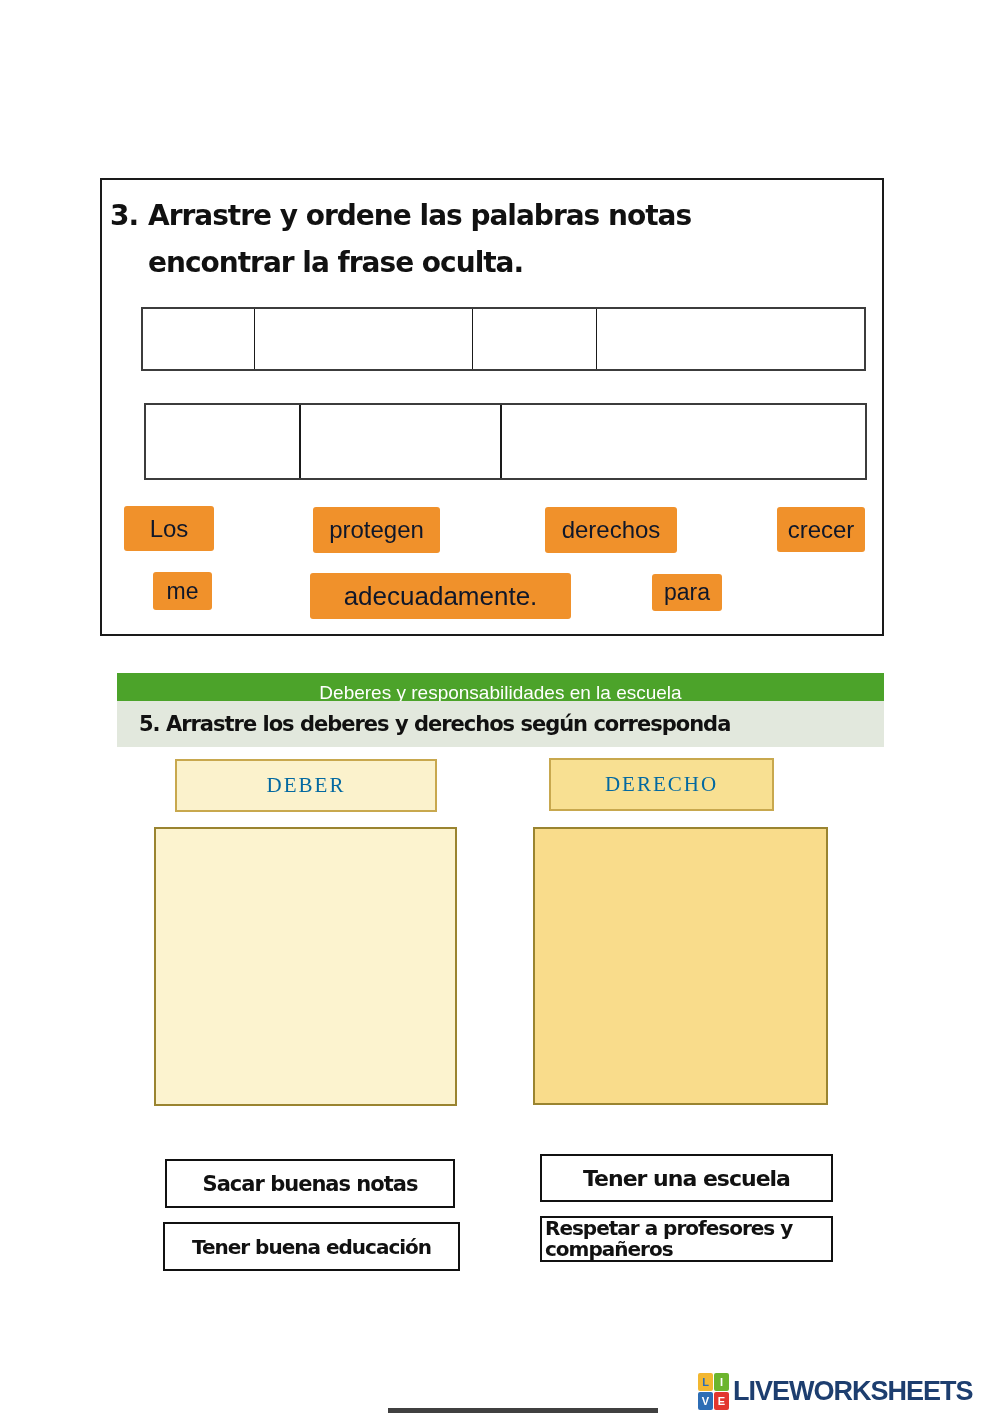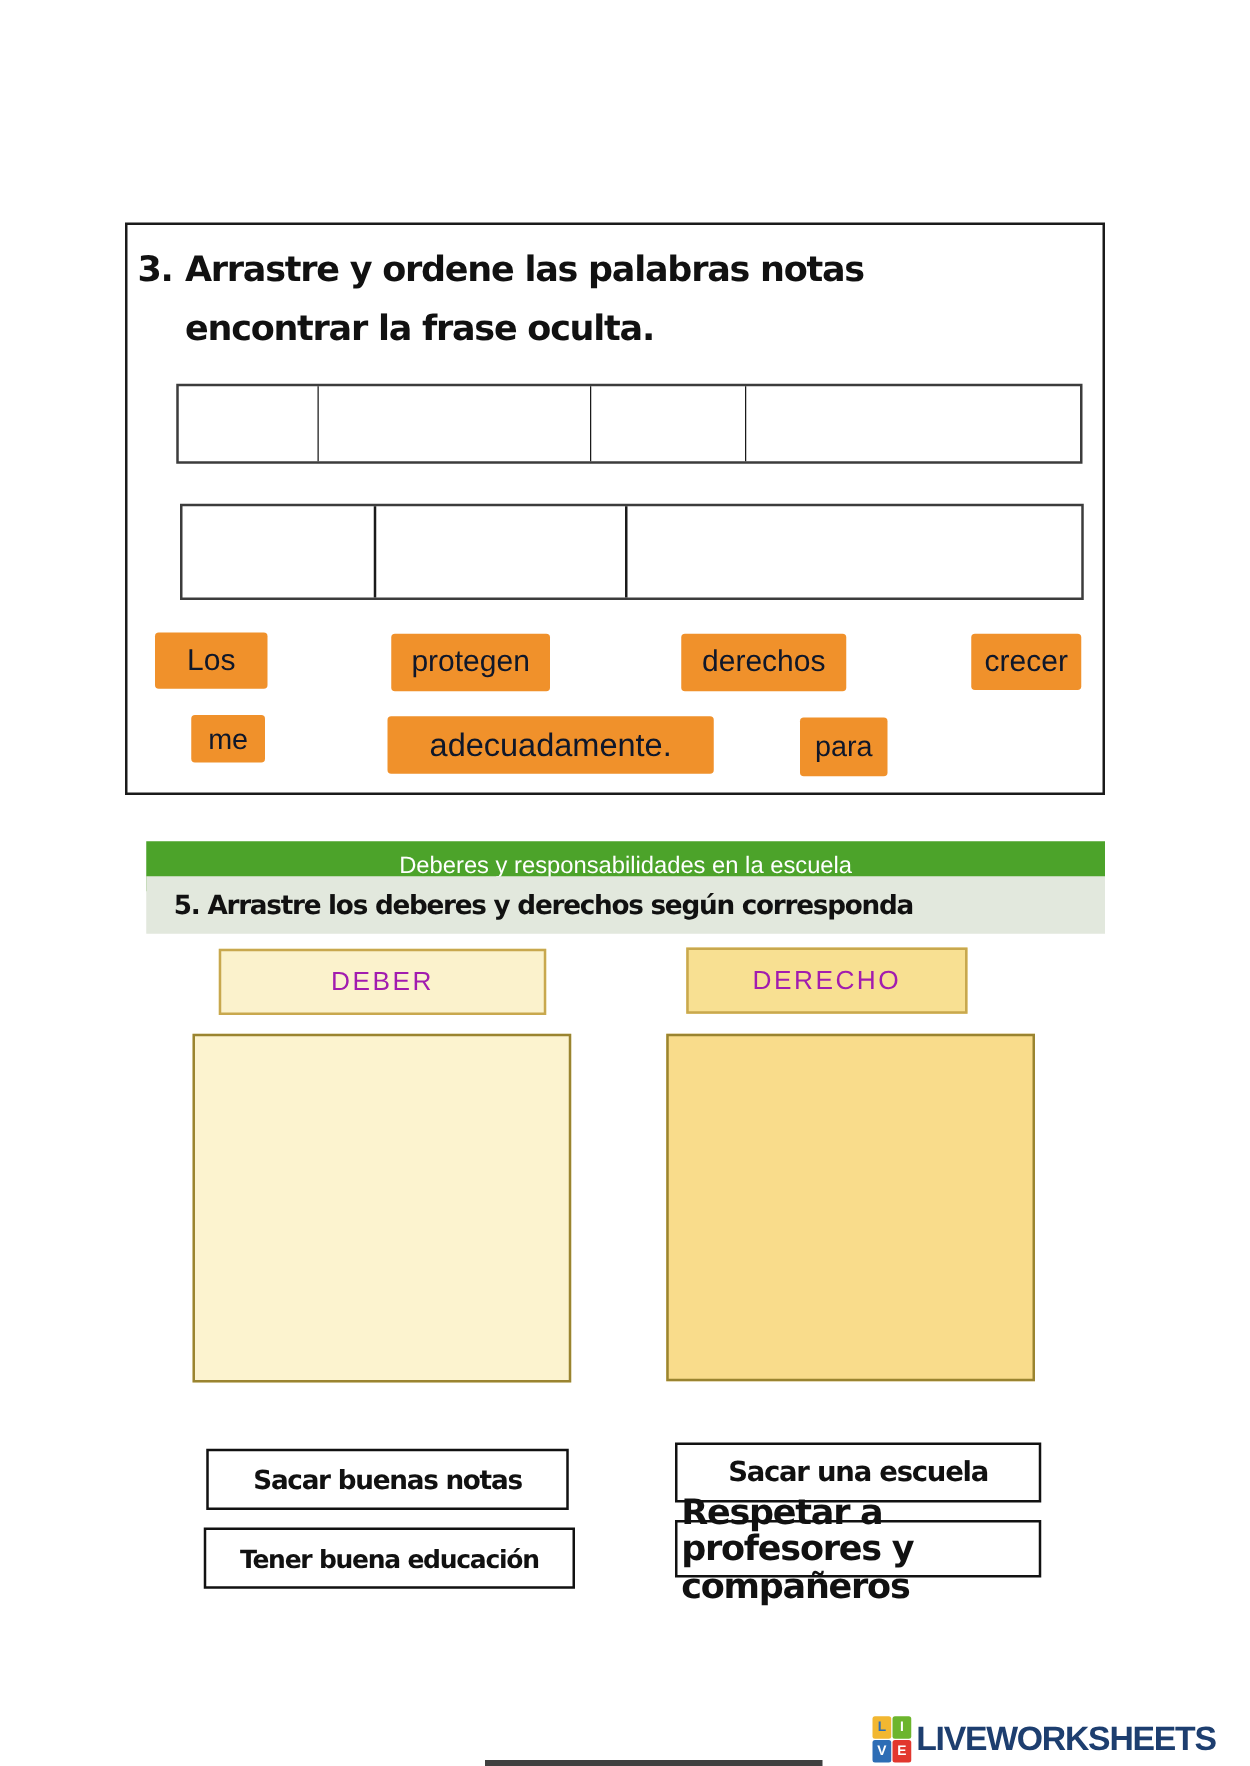--- a/index.html
+++ b/index.html
@@ -23,44 +23,44 @@
   
   .tile{background:var(--orange,#F0912B);color:#0f172a;border-radius:3px;
         display:flex;align-items:center;justify-content:center;
         font-size:24px;letter-spacing:0;}
   .t-los{left:22px;top:326px;width:90px;height:45px;}
   .t-protegen{left:211px;top:327px;width:127px;height:46px;}
   .t-derechos{left:443px;top:327px;width:132px;height:46px;}
   .t-crecer{left:675px;top:327px;width:88px;height:45px;}
   .t-me{left:51px;top:392px;width:59px;height:38px;font-size:23px;}
   .t-adecuadamente{left:208px;top:393px;width:261px;height:46px;font-size:26px;}
-  .t-para{left:538px;top:394px;width:70px;height:47px;font-size:23px;}
+  .t-para{left:550px;top:394px;width:70px;height:37px;font-size:23px;}
 
   
   .banner{left:117px;top:661px;width:767px;height:40px;background:var(--green,#4CA32A);
           color:#fff;font-size:19px;display:flex;align-items:center;justify-content:center;margin-top:12px;}
   .q4-bar{left:117px;top:701px;width:767px;height:46px;background:var(--q4_bar_bg,#E2E8DD);
           display:flex;align-items:center;padding-left:22px;font-size:21px;}
 
   
   .col-label{display:flex;align-items:center;justify-content:center;
-             font-size:21px;letter-spacing:2px;color:#a21caf;border:2px solid #C8A84E;}
+             font-size:21px;letter-spacing:2px;color:#0369a1;border:2px solid #C8A84E;font-family:Liberation Serif, serif;}
   .deber-label{left:175px;top:759px;width:262px;height:53px;background:var(--deber_fill,#FBF2CC);}
   .derecho-label{left:549px;top:758px;width:225px;height:53px;background:var(--derecho_fill,#F8E092);}
   .bigbox{border:2px solid #9A8430;}
   .deber-box{left:154px;top:827px;width:303px;height:279px;background:var(--deber_big_fill,#FCF3CF);}
   .derecho-box{left:533px;top:827px;width:295px;height:278px;background:var(--derecho_big_fill,#F9DC8B);}
 
   
   .answer{background:#fff;border:2px solid #111;display:flex;align-items:center;justify-content:center;
           text-align:left;}
   .a-sacar{left:165px;top:1159px;width:290px;height:49px;font-size:21px;}
   .a-educacion{left:163px;top:1222px;width:297px;height:49px;font-size:20px;}
   .a-escuela{left:540px;top:1154px;width:293px;height:48px;font-size:22px;}
-  .a-respetar{left:540px;top:1216px;width:293px;height:46px;font-size:28px;
+  .a-respetar{left:540px;top:1216px;width:293px;height:46px;font-size:20px;
               line-height:1.05;justify-content:flex-start;padding-left:3px;overflow:visible;}
 
   
   .logo{left:698px;top:1372px;height:38px;display:flex;align-items:center;gap:4px;}
   .logo-grid{width:31px;height:37px;display:grid;grid-template-columns:1fr 1fr;grid-template-rows:1fr 1fr;gap:1px;}
   .logo-cell{display:flex;align-items:center;justify-content:center;
              font-size:11px;font-weight:bold;color:#fff;border-radius:2px;}
   .lc-l{background:#F2B731;color:#2D6DB5;}
   .lc-i{background:#6CB52D;}
   .lc-v{background:#2D6DB5;}
@@ -118,21 +118,21 @@
   </div>
   <div class="abs col-label derecho-label">
     <span>DERECHO</span>
   </div>
 
   <div class="abs bigbox deber-box"></div>
   <div class="abs bigbox derecho-box"></div>
 
   <div class="abs answer comic a-educacion">Tener buena educación</div>
   <div class="abs answer comic a-sacar">Sacar buenas notas</div>
-  <div class="abs answer comic a-escuela">Sacar una escuela</div>
+  <div class="abs answer comic a-escuela">Tener una escuela</div>
   <div class="abs answer comic a-respetar">Respetar a profesores y compañeros</div>
 
   <div class="abs logo">
     <div class="logo-grid">
       <div class="logo-cell lc-l">L</div>
       <div class="logo-cell lc-i">I</div>
       <div class="logo-cell lc-v">V</div>
       <div class="logo-cell lc-e">E</div>
     </div>
     <div class="logo-text">LIVEWORKSHEETS</div>

